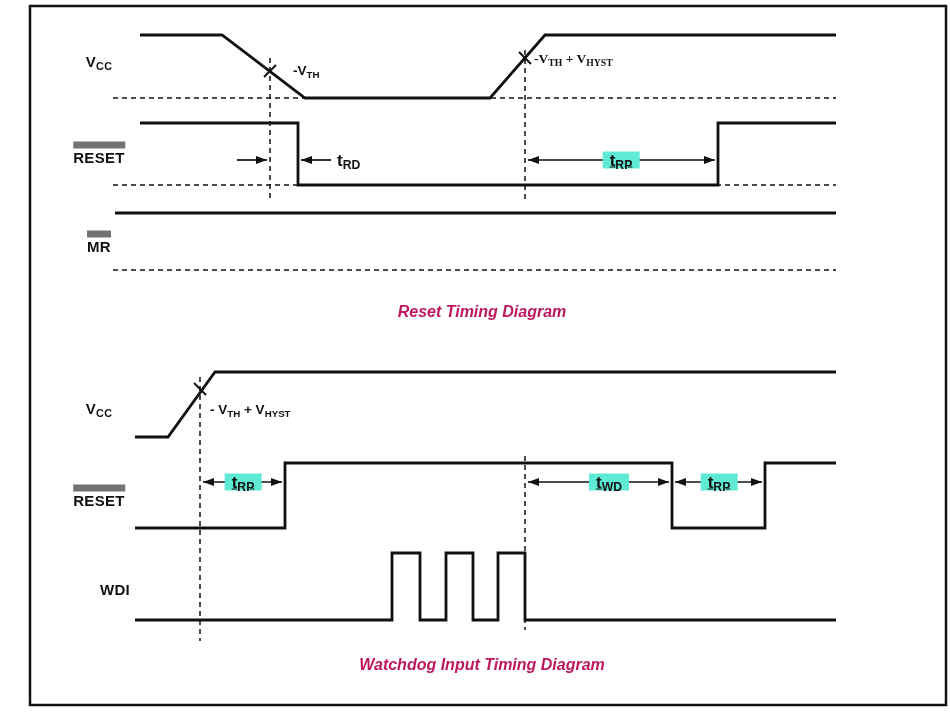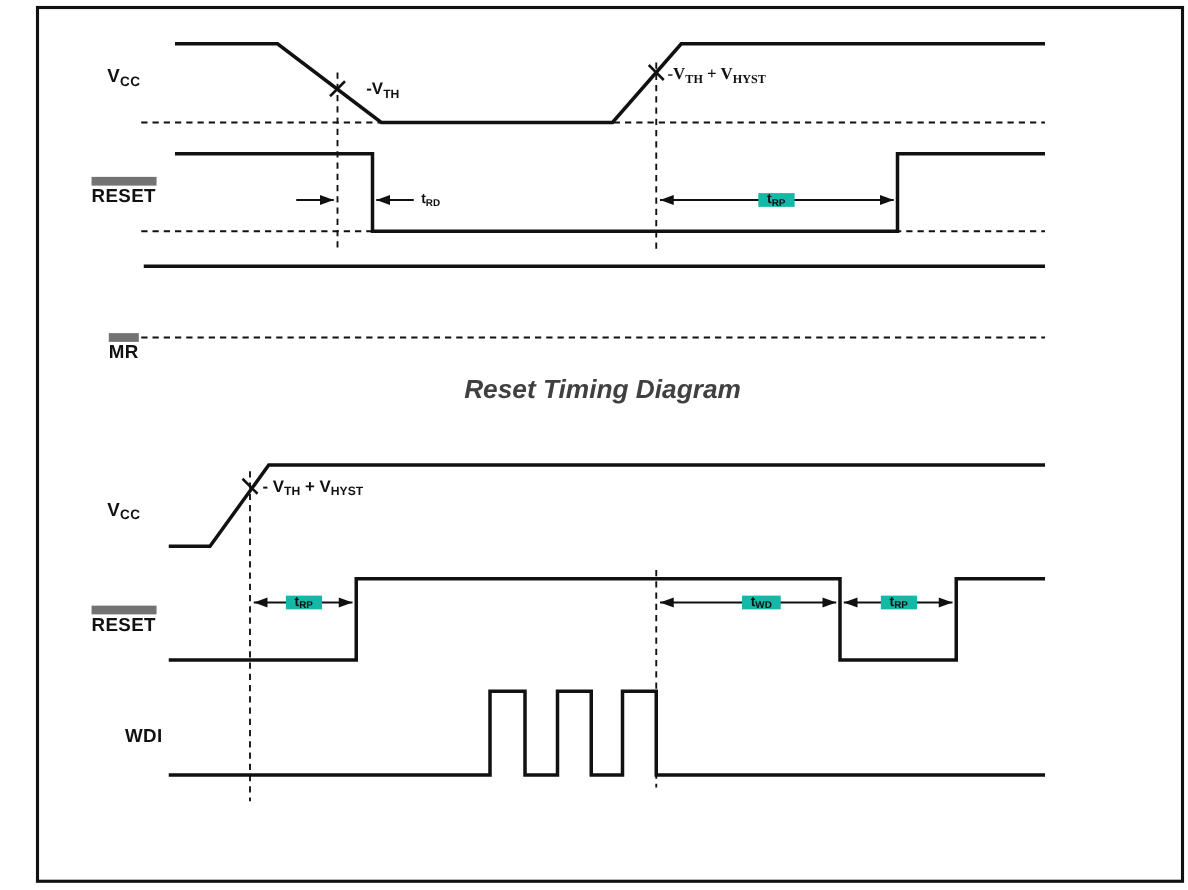--- a/index.html
+++ b/index.html
@@ -17,37 +17,37 @@
     position: absolute;
     transform: translate(-50%, -50%);
     font-weight: bold;
     color: #111111;
     white-space: nowrap;
     line-height: 1;
   }
   .lbl.left { transform: translate(0, -50%); }
   .lbl.signal { font-size: 15px; letter-spacing: 0.3px; }
   .lbl.annot  { font-size: 13.5px; }
-  .lbl.timing { font-size: 11px; }
-  .lbl.boxed  { background: #14b8a6; padding: 0 7px; }
+  .lbl.timing { font-size: 17px; }
+  .lbl.boxed  { background: #5eead4; padding: 0 7px; text-decoration: underline; }
   .lbl sub {
     font-size: 0.72em;
     line-height: 0;
     position: relative;
     top: 0.28em;
     vertical-align: baseline;
   }
   .overline { border-top: 7px solid #737373; padding-top: 1px; display: inline-block; }
   .title {
     position: absolute;
     transform: translate(-50%, -50%);
     font-weight: bold;
     font-style: italic;
-    font-size: 21px;
-    color: #404040;
+    font-size: 16px;
+    color: #be185d;
     white-space: nowrap;
   }
 </style>
 </head>
 <body>
 
 <div class="canvas">
   <svg width="950" height="712" viewBox="0 0 950 712" aria-hidden="true">
       <rect x="30" y="6" width="916" height="699" fill="none" stroke="#111111" stroke-width="2.5"></rect>
       <line x1="113" y1="98" x2="836" y2="98" stroke="#111111" stroke-width="1.5" stroke-dasharray="5 4"></line>
@@ -79,27 +79,28 @@
       <line x1="528" y1="482" x2="669" y2="482" stroke="#111111" stroke-width="1.7"></line>
       <polygon points="669,482 658,478 658,486" fill="#111111"></polygon>
       <polygon points="528,482 539,478 539,486" fill="#111111"></polygon>
       <line x1="675" y1="482" x2="762" y2="482" stroke="#111111" stroke-width="1.7"></line>
       <polygon points="762,482 751,478 751,486" fill="#111111"></polygon>
       <polygon points="675,482 686,478 686,486" fill="#111111"></polygon>
     </svg>
   <div class="labels-layer">
       <div class="lbl signal" style="left: 99px; top: 61px;"><span><span>V</span><sub>CC</sub></span></div>
       <div class="lbl signal" style="left: 99px; top: 153px;"><span class="overline"><span>RESET</span></span></div>
-      <div class="lbl signal" style="left: 99px; top: 242px; margin-top: 36px;"><span class="overline"><span>MR</span></span></div>
+      <div class="lbl signal" style="left: 99px; top: 242px;"><span class="overline"><span>MR</span></span></div>
       <div class="lbl signal" style="left: 99px; top: 408px;"><span><span>V</span><sub>CC</sub></span></div>
       <div class="lbl signal" style="left: 99px; top: 496px;"><span class="overline"><span>RESET</span></span></div>
       <div class="lbl signal" style="left: 99px; top: 589px; margin-left: 16px;"><span><span>WDI</span></span></div>
       <div class="lbl annot left" style="left: 293px; top: 71px;"><span><span>-V</span><sub>TH</sub></span></div>
       <div class="lbl annot left" style="left: 534px; top: 59px; font-family: Liberation Serif, serif;"><span><span>-V</span><sub>TH</sub><span> + V</span><sub>HYST</sub></span></div>
-      <div class="lbl annot left" style="left: 210px; top: 389px;"><span><span>- V</span><sub>TH</sub><span> + V</span><sub>HYST</sub></span></div>
+      <div class="lbl annot left" style="left: 210px; top: 410px;"><span><span>- V</span><sub>TH</sub><span> + V</span><sub>HYST</sub></span></div>
       <div class="lbl timing left" style="left: 337px; top: 160px;"><span><span>t</span><sub>RD</sub></span></div>
       <div class="lbl timing boxed" style="left: 621px; top: 160px;"><span><span>t</span><sub>RP</sub></span></div>
       <div class="lbl timing boxed" style="left: 243px; top: 482px;"><span><span>t</span><sub>RP</sub></span></div>
       <div class="lbl timing boxed" style="left: 609px; top: 482px;"><span><span>t</span><sub>WD</sub></span></div>
       <div class="lbl timing boxed" style="left: 719px; top: 482px;"><span><span>t</span><sub>RP</sub></span></div>
     </div>
   <div class="title" style="left: 482px; top: 312px;">Reset Timing Diagram</div>
+  <div class="title" style="left: 482px; top: 665px;">Watchdog Input Timing Diagram</div>
 </div>
 
 </body></html>

